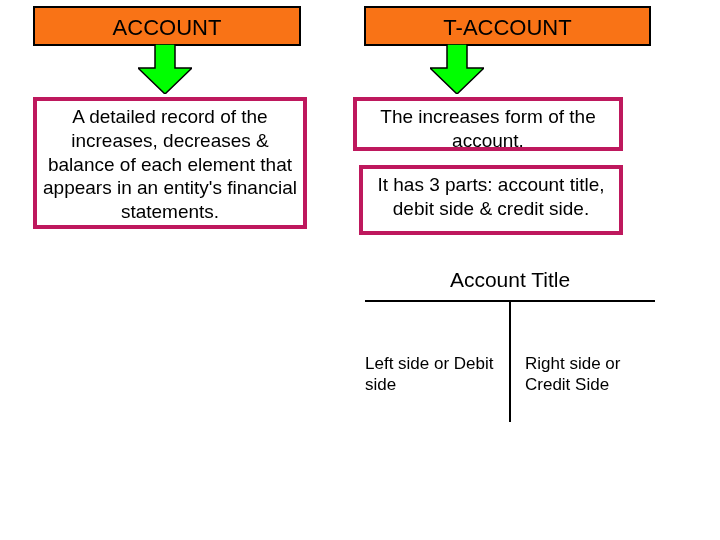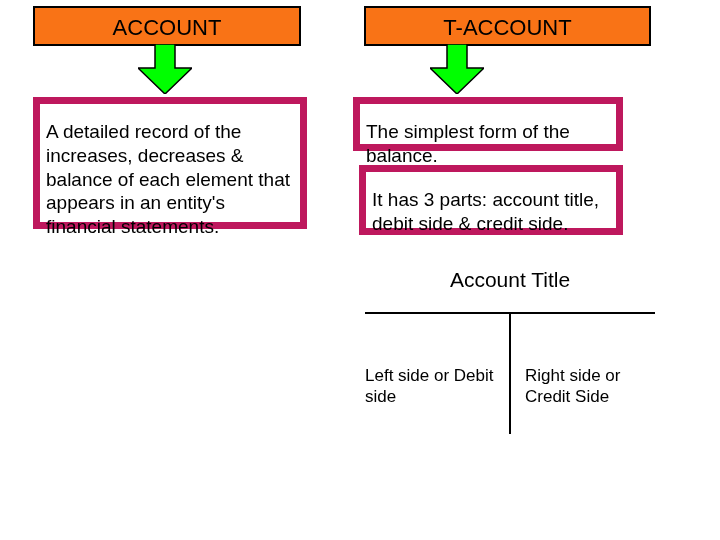--- a/index.html
+++ b/index.html
@@ -29,25 +29,26 @@
   .header-right {
     left: 364px;
     top: 6px;
     width: 287px;
   }
   .arrow-down {
     position: absolute;
   }
   .desc-box {
     position: absolute;
-    border: 7px solid #be185d;
+    border: 4px solid #be185d;
     font-size: 19px;
-    padding: 16px 6px;
+    padding: 4px 6px;
     line-height: 1.25;
     box-sizing: border-box;
+    text-align: center;
   }
   .desc-left {
     left: 33px;
     top: 97px;
     width: 274px;
     height: 132px;
   }
   .desc-right-1 {
     left: 353px;
     top: 97px;
@@ -62,21 +63,21 @@
   }
   .t-account {
     position: absolute;
     left: 365px;
     top: 268px;
     width: 290px;
   }
   .t-title-row {
     text-align: center;
     font-size: 21px;
-    padding-bottom: 20px;
+    padding-bottom: 8px;
   }
   .t-line-horiz {
     border-top: 2px solid #000;
     position: relative;
     height: 0;
   }
   .t-line-vert {
     position: absolute;
     left: 50%;
     top: 0;
@@ -109,21 +110,21 @@
 
 <svg class="arrow-down" style="left:138px; top:44px;" width="54" height="50" viewBox="0 0 54 50">
   <polygon points="17,0 37,0 37,24 54,24 27,50 0,24 17,24" fill="#00ff00" stroke="#000" stroke-width="1.5"></polygon>
 </svg>
 
 <svg class="arrow-down" style="left:430px; top:44px;" width="54" height="50" viewBox="0 0 54 50">
   <polygon points="17,0 37,0 37,24 54,24 27,50 0,24 17,24" fill="#00ff00" stroke="#000" stroke-width="1.5"></polygon>
 </svg>
 
 <div class="desc-box desc-left">A detailed record of the increases, decreases &amp; balance of each element that appears in an entity's financial statements.</div>
-<div class="desc-box desc-right-1">The simplest form of the balance.</div>
+<div class="desc-box desc-right-1">The increases form of the account.</div>
 <div class="desc-box desc-right-2">It has 3 parts: account title, debit side &amp; credit side.</div>
 
 <div class="t-account">
   <div class="t-title-row">Account Title</div>
   <div class="t-line-horiz">
     <div class="t-line-vert"></div>
     <div class="t-side t-left">Left side or Debit side</div>
     <div class="t-side t-right">Right side or Credit Side</div>
   </div>
 </div>

